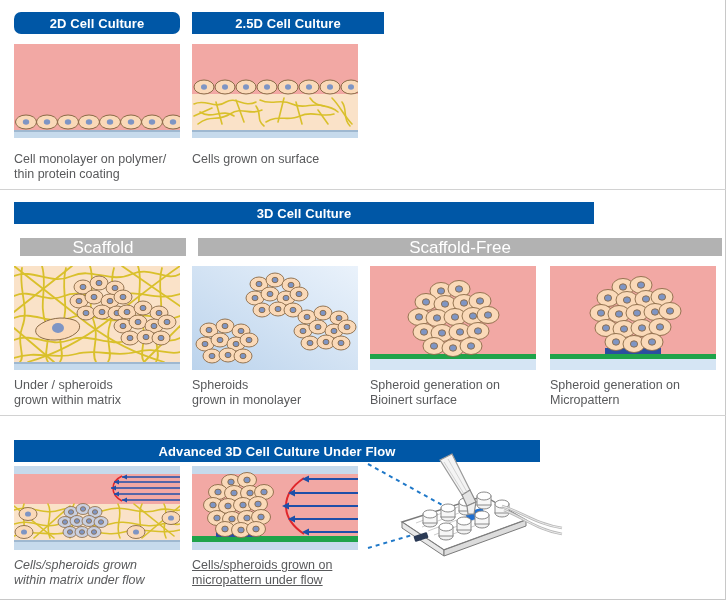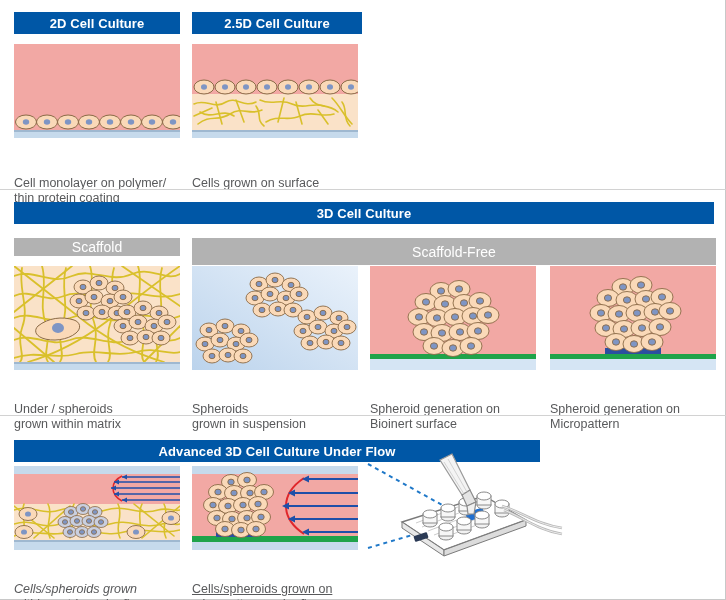--- a/index.html
+++ b/index.html
@@ -26,44 +26,44 @@
     font-size:13px;
     letter-spacing:.1px;
     display:flex;align-items:center;justify-content:center;
     text-align:center;
     line-height:1;
   }
   .gray-bar{
     position:absolute;
     background:#b2b2b2;
     color:#ffffff;
-    font-size:14px;
+    font-size:17px;
     display:flex;align-items:center;justify-content:center;
     text-align:center;
     line-height:1;
+    margin-left:6px;
   }
   
   .panel{position:absolute;overflow:hidden;}
   .caption{
     position:absolute;
     color:#58595b;
     font-size:12.5px;
     line-height:15px;
     white-space:pre-line;
-    margin-top:24px;
   }
   .divider{position:absolute;height:1px;background:#d2d2d2;}
   svg{display:block;}
 </style>
 </head>
 <body>
 
 <div id="page">
 
-  <div class="blue-bar" style="left:14px;top:12px;width:166px;height:22px;">
+  <div class="blue-bar" style="left:14px;top:12px;width:166px;height:22px;border-radius:7px;">
     <span>2D Cell Culture</span>
   </div>
 
   <div class="panel" style="left:14px;top:44px;width:166px;height:96px;">
     <svg width="166" height="96" viewBox="0 0 166 96">
       <rect x="0" y="0" width="166" height="86" fill="#F2A8A4"></rect>
 
       <g>
         <g>
           <ellipse cx="12" cy="78" rx="10.5" ry="7" fill="#FAD9B8" stroke="#8A6A46" stroke-width="1"></ellipse>
@@ -100,21 +100,21 @@
       </g>
 
       <rect x="0" y="86" width="166" height="2" fill="#9FB8D0"></rect>
       <rect x="0" y="88" width="166" height="6" fill="#C6DAEC"></rect>
     </svg>
   </div>
 
   <div class="caption" style="left:14px;top:152px;width:172px;">Cell monolayer on polymer/
 thin protein coating</div>
 
-  <div class="blue-bar" style="left:192px;top:12px;width:170px;height:22px;">
+  <div class="blue-bar" style="left:192px;top:12px;width:192px;height:22px;">
     <span>2.5D Cell Culture</span>
   </div>
 
   <div class="panel" style="left:192px;top:44px;width:166px;height:96px;">
     <svg width="166" height="96" viewBox="0 0 166 96">
       <rect x="0" y="0" width="166" height="50" fill="#F2A8A4"></rect>
       <rect x="0" y="50" width="166" height="36" fill="#FAE2C8"></rect>
 
       <g stroke="#D9C02B" stroke-width="1.6" fill="none" stroke-linecap="round">
         <path d="M2,60 C14,54 22,66 34,58 C44,52 52,64 64,58"></path>
@@ -170,28 +170,28 @@
       </g>
       <rect x="0" y="86" width="166" height="2" fill="#9FB8D0"></rect>
       <rect x="0" y="88" width="166" height="6" fill="#C6DAEC"></rect>
     </svg>
   </div>
 
   <div class="caption" style="left:192px;top:152px;width:172px;">Cells grown on surface</div>
 
   <div class="divider" style="left:0px;top:189px;width:726px;"></div>
 
-  <div class="blue-bar" style="left:14px;top:202px;width:700px;height:22px;">
+  <div class="blue-bar" style="left:14px;top:202px;width:580px;height:22px;">
     <span>3D Cell Culture</span>
   </div>
 
   <div class="gray-bar" style="left:14px;top:238px;width:166px;height:18px;">
     <span>Scaffold</span>
   </div>
-  <div class="gray-bar" style="left:192px;top:238px;width:524px;height:27px;">
+  <div class="gray-bar" style="left:192px;top:238px;width:524px;height:18px;">
     <span>Scaffold-Free</span>
   </div>
 
   <div class="panel" style="left:14px;top:266px;width:166px;height:104px;">
     <svg width="166" height="104" viewBox="0 0 166 104">
       <rect x="0" y="0" width="166" height="96" fill="#FAE2C8"></rect>
       <g stroke="#D9C02B" stroke-width="1.8" fill="none" stroke-linecap="round">
         <path d="M0,10 C20,2 36,20 58,10 C78,1 96,18 118,8 C138,0 152,16 166,8"></path>
         <path d="M0,30 C18,22 30,38 50,30 C70,22 84,38 104,30 C124,22 140,36 166,28"></path>
         <path d="M0,52 C20,44 34,60 56,52 C76,44 92,60 114,52 C134,44 150,58 166,50"></path>
@@ -350,21 +350,21 @@
             <ellipse cx="-15" cy="14" rx="3" ry="2.7" fill="#7E95C4"></ellipse>
           <ellipse cx="1" cy="13" rx="9" ry="7" fill="#FAD9B8"></ellipse>
             <ellipse cx="1" cy="13" rx="3" ry="2.7" fill="#7E95C4"></ellipse>
           <ellipse cx="16" cy="14" rx="9" ry="7" fill="#FAD9B8"></ellipse>
             <ellipse cx="16" cy="14" rx="3" ry="2.7" fill="#7E95C4"></ellipse>
         </g>
       </g>
     </svg>
   </div>
   <div class="caption" style="left:192px;top:378px;width:172px;">Spheroids
-grown in suspension</div>
+grown in monolayer</div>
 
   <div class="panel" style="left:370px;top:266px;width:166px;height:104px;">
     <svg width="166" height="104" viewBox="0 0 166 104">
       <rect x="0" y="0" width="166" height="88" fill="#F2A8A4"></rect>
       <rect x="0" y="88" width="166" height="5" fill="#1FA34A"></rect>
       <rect x="0" y="93" width="166" height="11" fill="#D5E5F4"></rect>
       <g transform="translate(83,56)">
         <g stroke="#8A6A46" stroke-width="0.9">
           <ellipse cx="-12" cy="-31" rx="11" ry="8.5" fill="#FAD9B8"></ellipse>
             <ellipse cx="-12" cy="-31" rx="3.6" ry="3.2" fill="#7E95C4"></ellipse>

